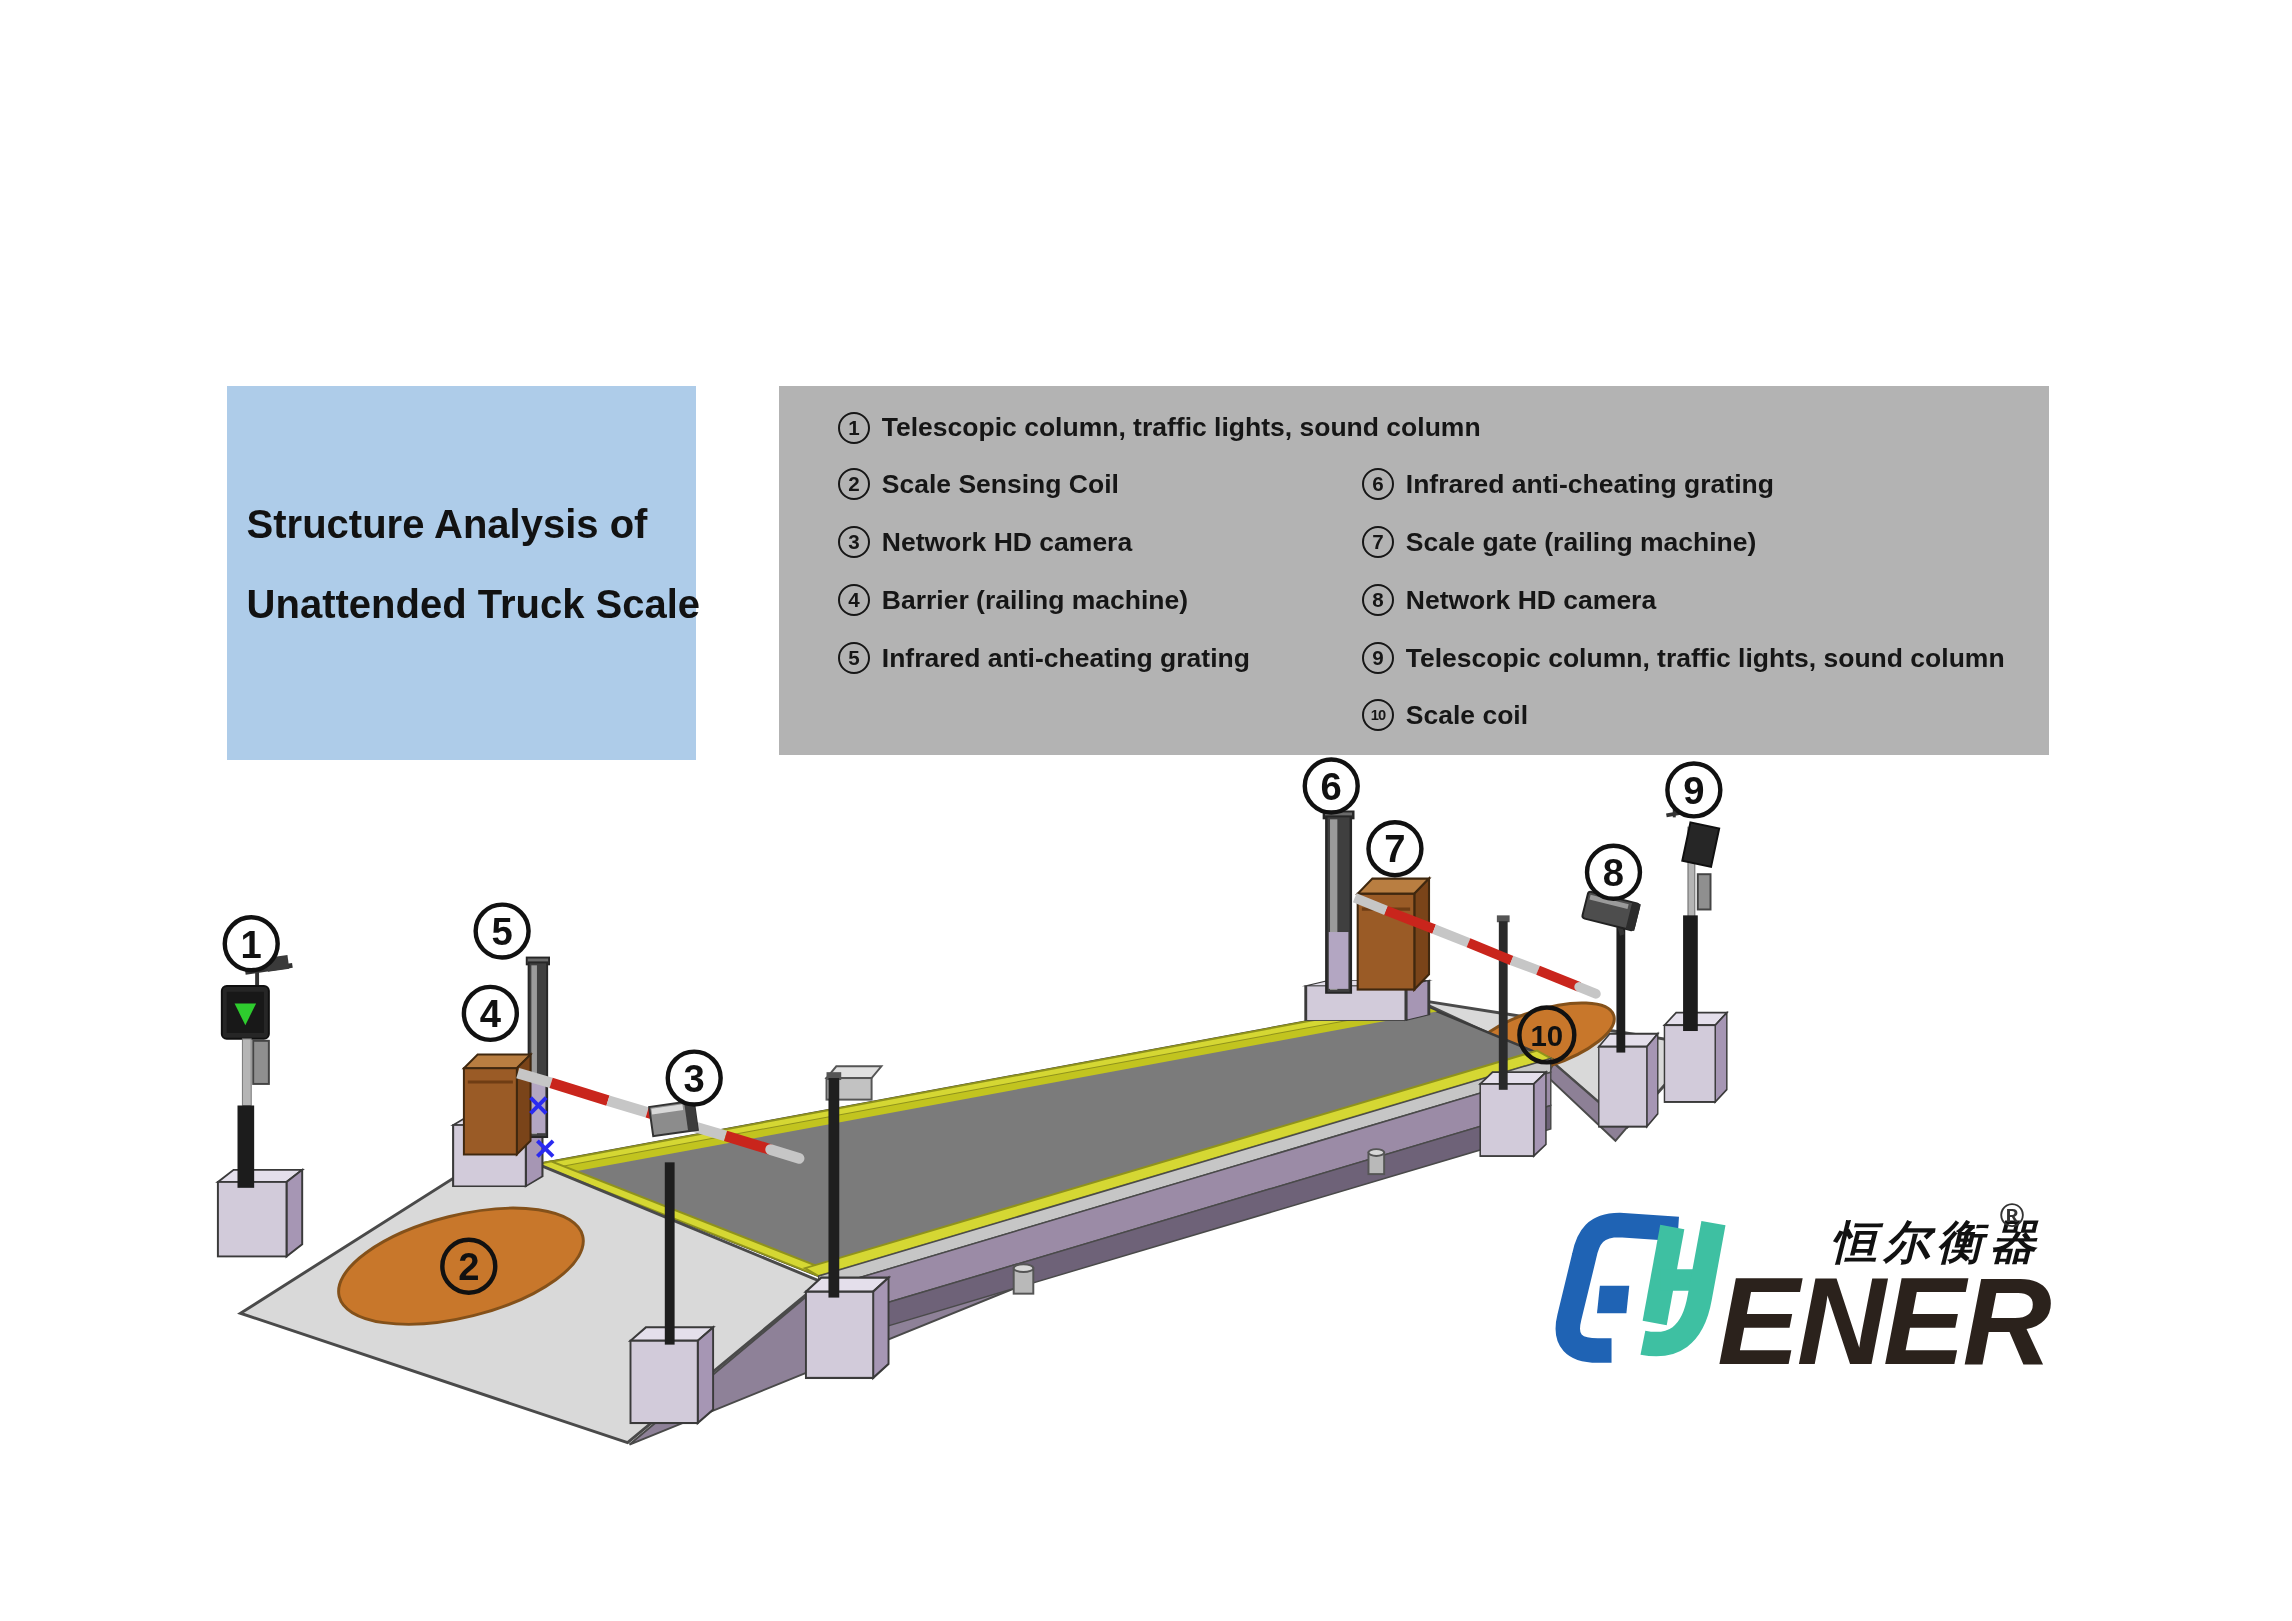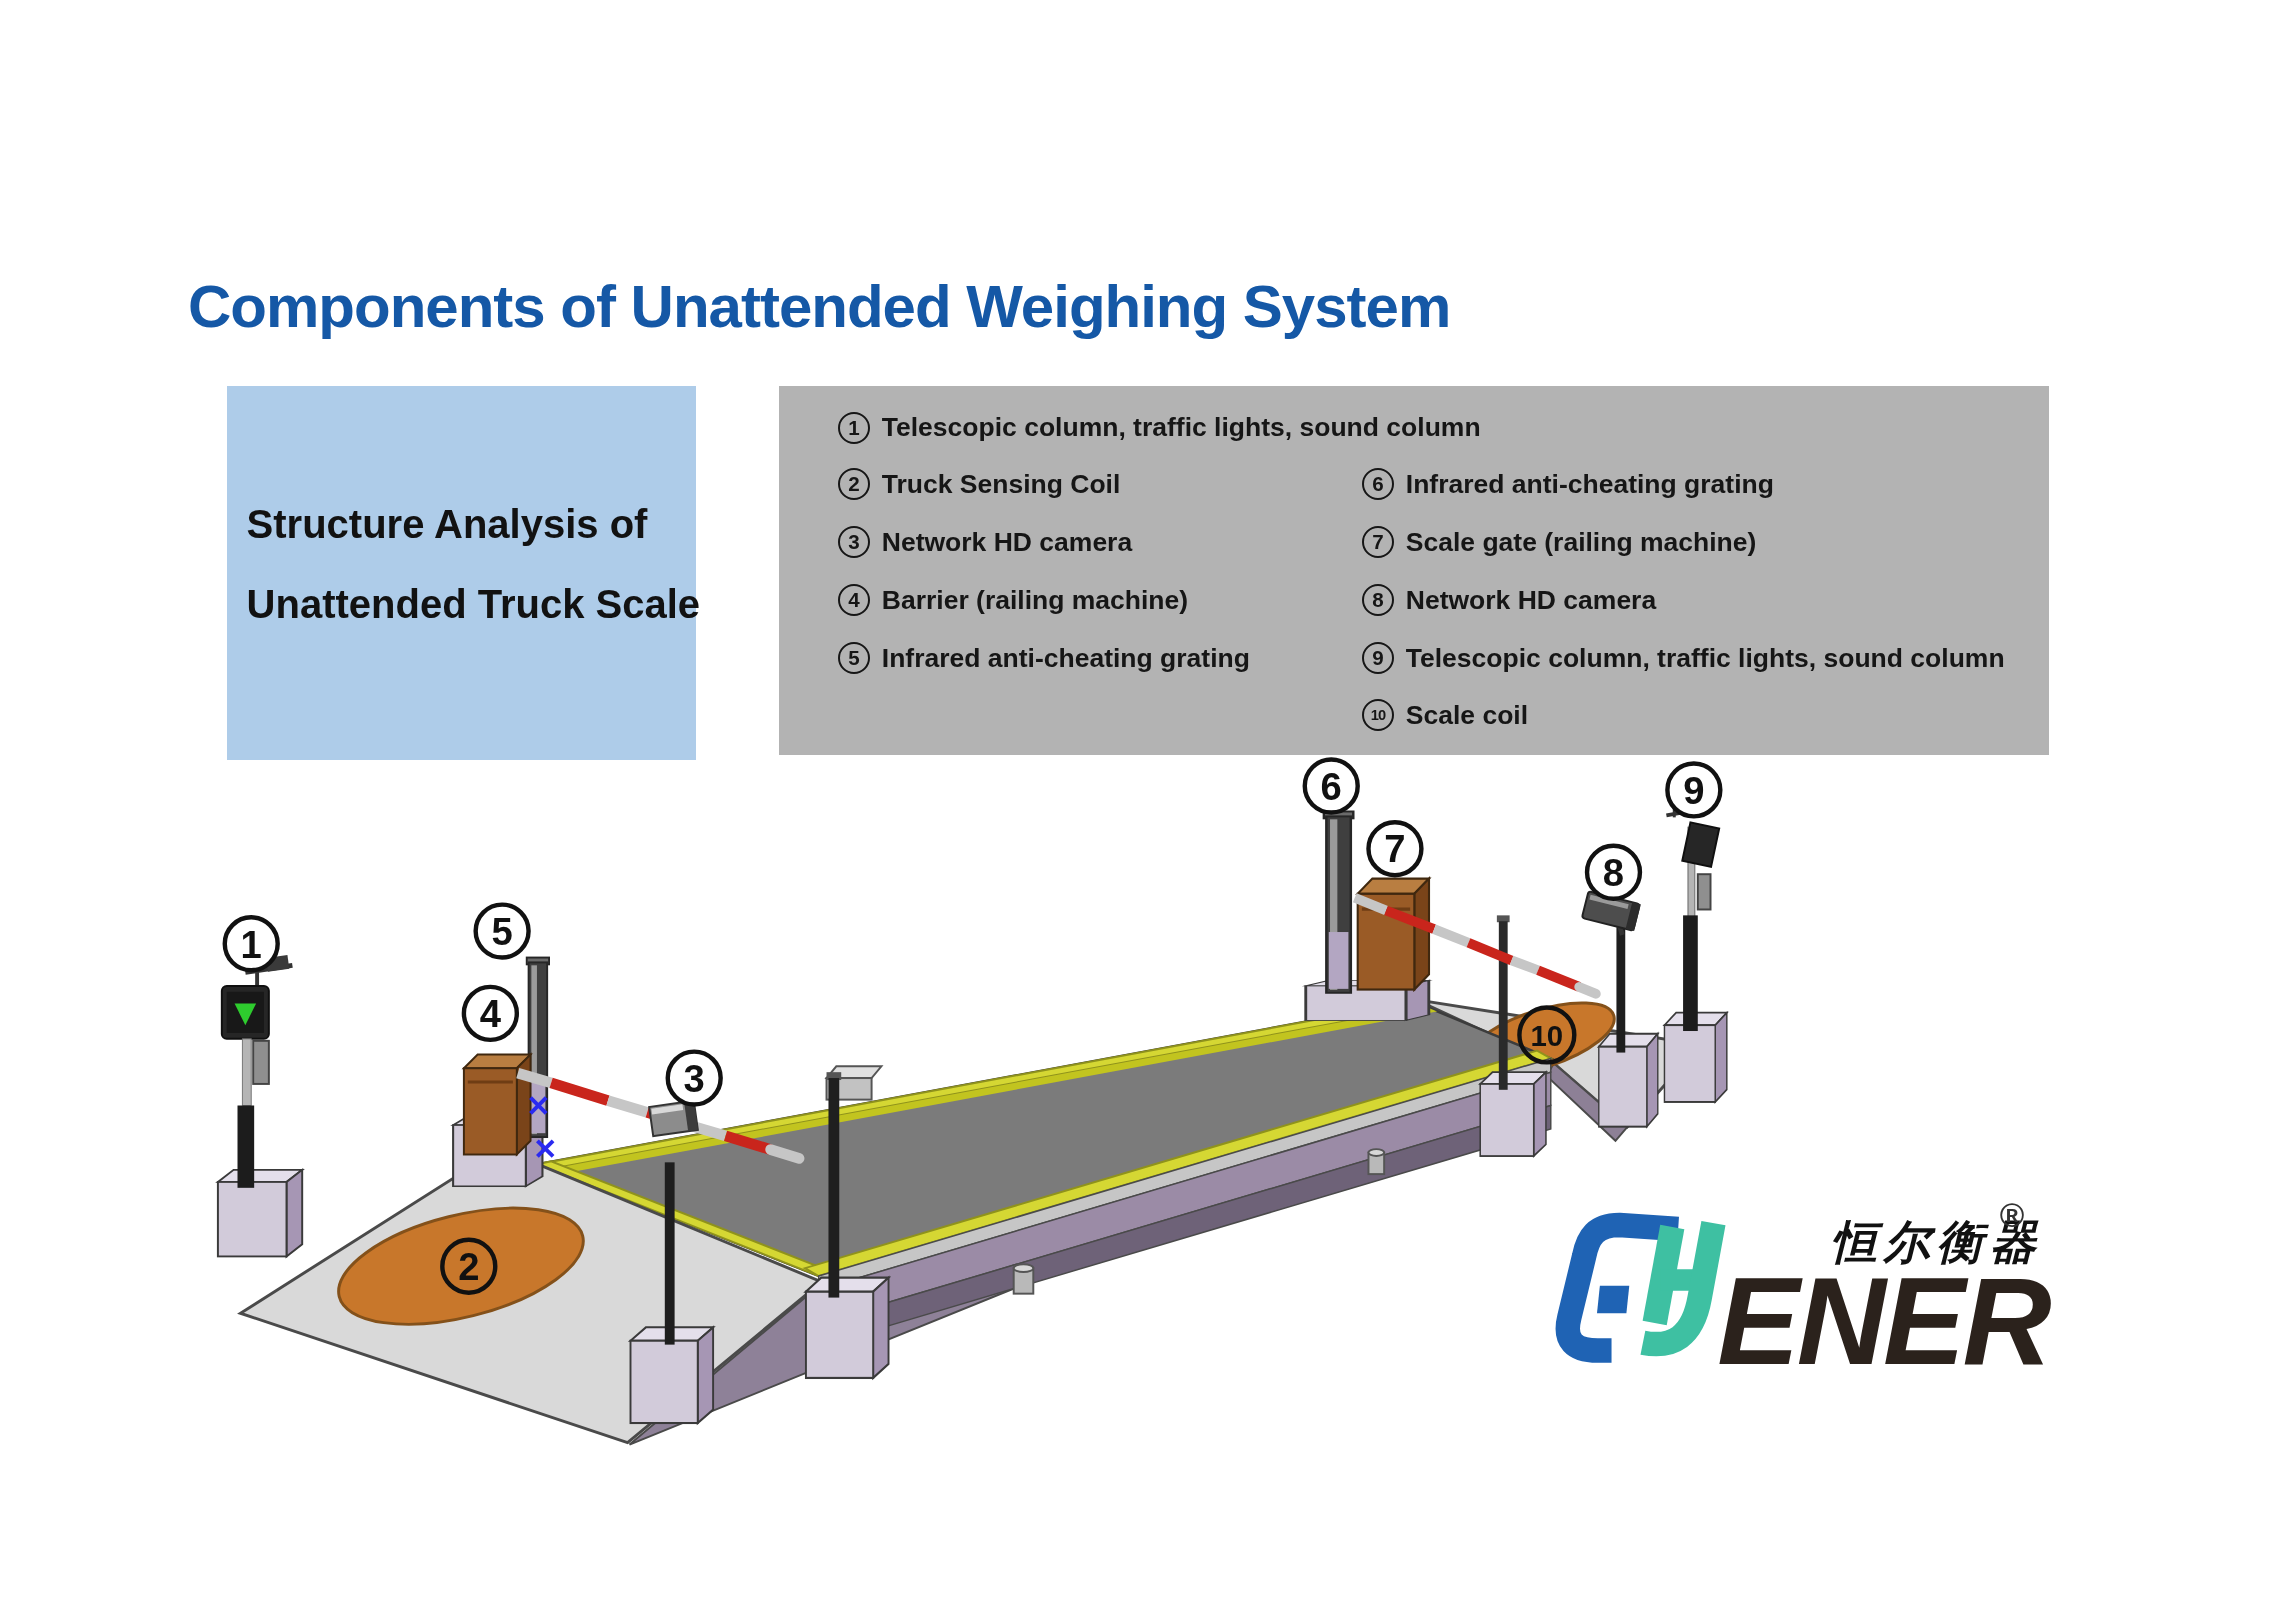--- a/index.html
+++ b/index.html
@@ -35,35 +35,34 @@
   .logo-brand{font-size:126px;font-weight:bold;font-style:italic;fill:#2b221c;letter-spacing:-3px;}
   .logo-cjk{font-size:47px;font-weight:bold;font-style:italic;fill:#111;letter-spacing:7px;
             font-family:"DejaVu Sans", sans-serif;}
   .logo-reg{font-size:34px;fill:#333;font-weight:bold;}
 </style>
 </head>
 <body>
 
 <div class="page">
 
-  <div class="title">Components of Unattended Weighing System</div>
 
   <div class="info-box">
     <div class="info-line l2">Unattended Truck Scale</div>
     <div class="info-line l1">Structure Analysis of</div>
   </div>
 
   <div class="legend-box">
     <div class="legend-item i1">
         <span class="lcirc">1</span>
         <span>Telescopic column, traffic lights, sound column</span>
       </div>
     <div class="legend-item i2">
         <span class="lcirc">2</span>
-        <span>Truck Sensing Coil</span>
+        <span>Scale Sensing Coil</span>
       </div>
     <div class="legend-item i3">
         <span class="lcirc">3</span>
         <span>Network HD camera</span>
       </div>
     <div class="legend-item i4">
         <span class="lcirc">4</span>
         <span>Barrier (railing machine)</span>
       </div>
     <div class="legend-item i5">

